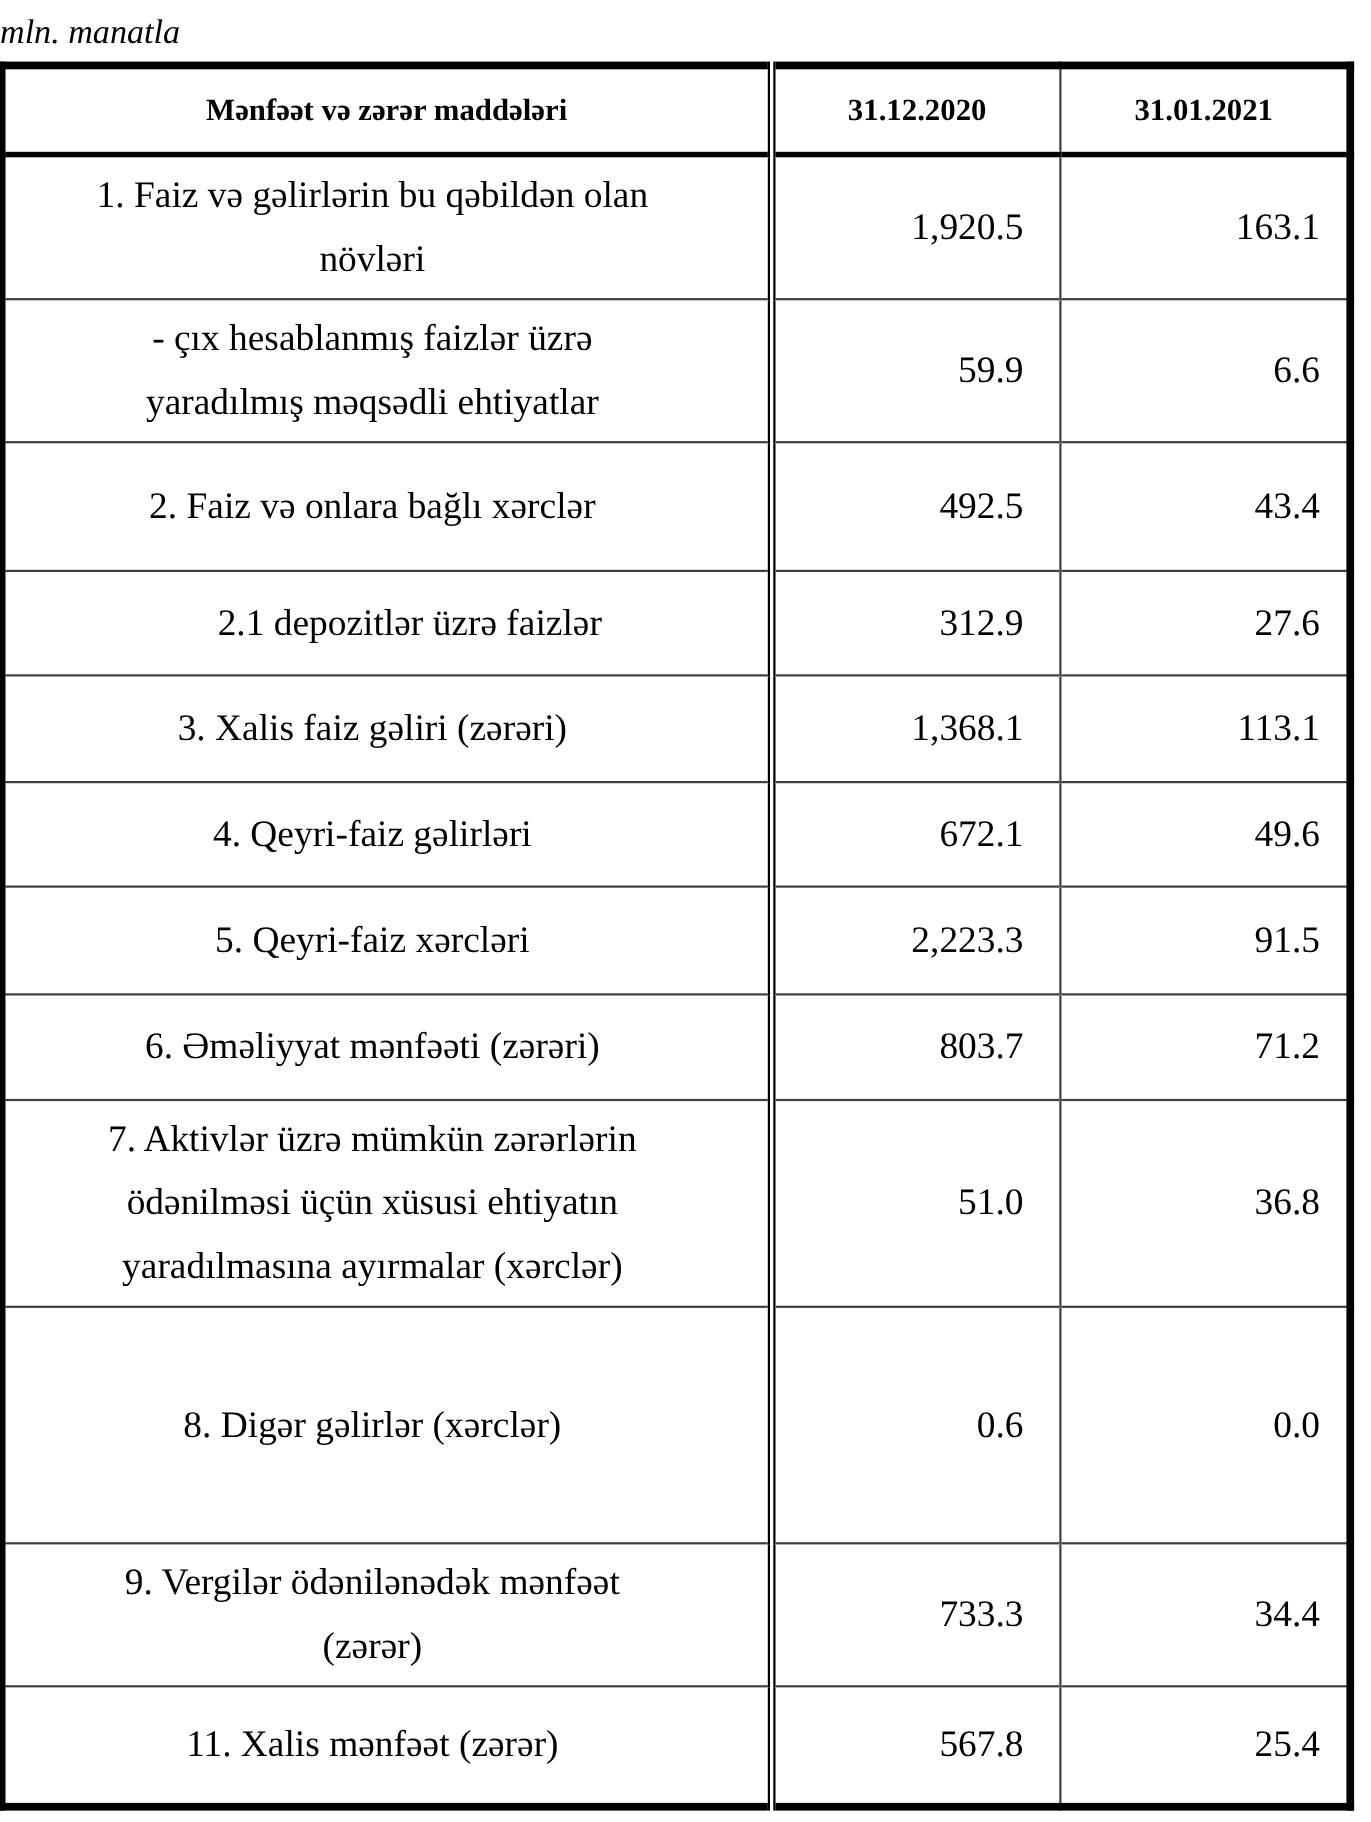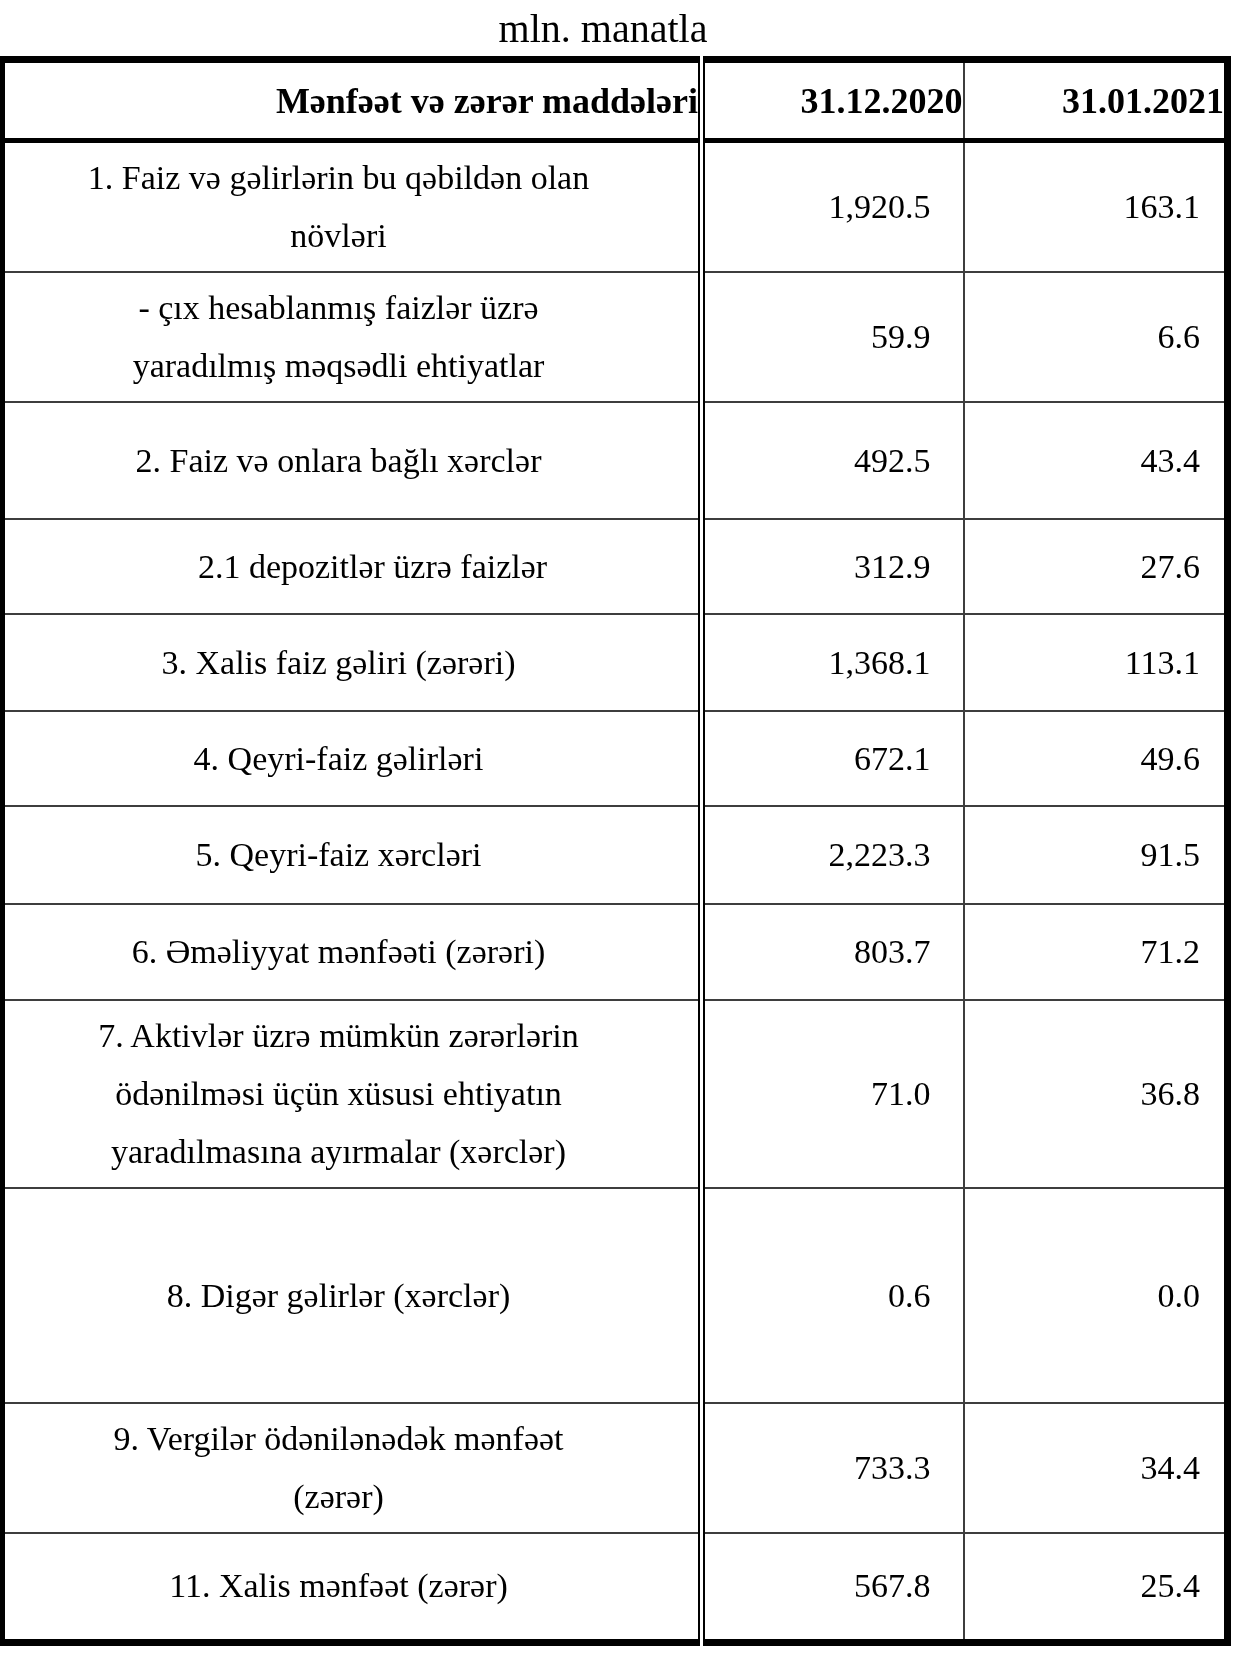--- a/index.html
+++ b/index.html
@@ -9,41 +9,42 @@
   }
   body {
     width: 1246px;
     height: 1656px;
     overflow: hidden;
     font-family: "Liberation Serif", "DejaVu Serif", serif;
     color: #000;
   }
   .unit-note {
     width: 1226px;
-    text-align: center;
-    font-size: 40px;
+    text-align: left;
+    font-style: italic;
+    font-size: 31px;
     line-height: 34px;
     padding: 12px 20px 10px 0;
     box-sizing: border-box;
   }
   table.pl-table {
     border-collapse: collapse;
     table-layout: fixed;
     width: 1233px;
     margin-left: -2px;
     border: 7px solid #000;
   }
   col.c-label { width: 700px; }
   col.c-v2020 { width: 262px; }
   col.c-v2021 { width: 264px; }
 
   th {
-    font-size: 36px;
+    font-size: 28px;
     font-weight: bold;
-    text-align: right;
+    text-align: center;
     vertical-align: middle;
     height: 75px;
     border-bottom: 5px solid #000;
     padding: 0;
   }
   td {
     font-size: 34px;
     vertical-align: middle;
     padding: 0;
   }
@@ -147,21 +148,21 @@
       </tr>
       <tr>
         <td class="label ">6. Əməliyyat mənfəəti (zərəri)</td>
         <td class="num">803.7</td>
         <td class="num">71.2</td>
       </tr>
       <tr>
         <td class="label ">7. Aktivlər üzrə mümkün zərərlərin
 ödənilməsi üçün xüsusi ehtiyatın
 yaradılmasına ayırmalar (xərclər)</td>
-        <td class="num">71.0</td>
+        <td class="num">51.0</td>
         <td class="num">36.8</td>
       </tr>
       <tr>
         <td class="label ">8. Digər gəlirlər (xərclər)</td>
         <td class="num">0.6</td>
         <td class="num">0.0</td>
       </tr>
       <tr>
         <td class="label ">9. Vergilər ödənilənədək mənfəət
 (zərər)</td>

